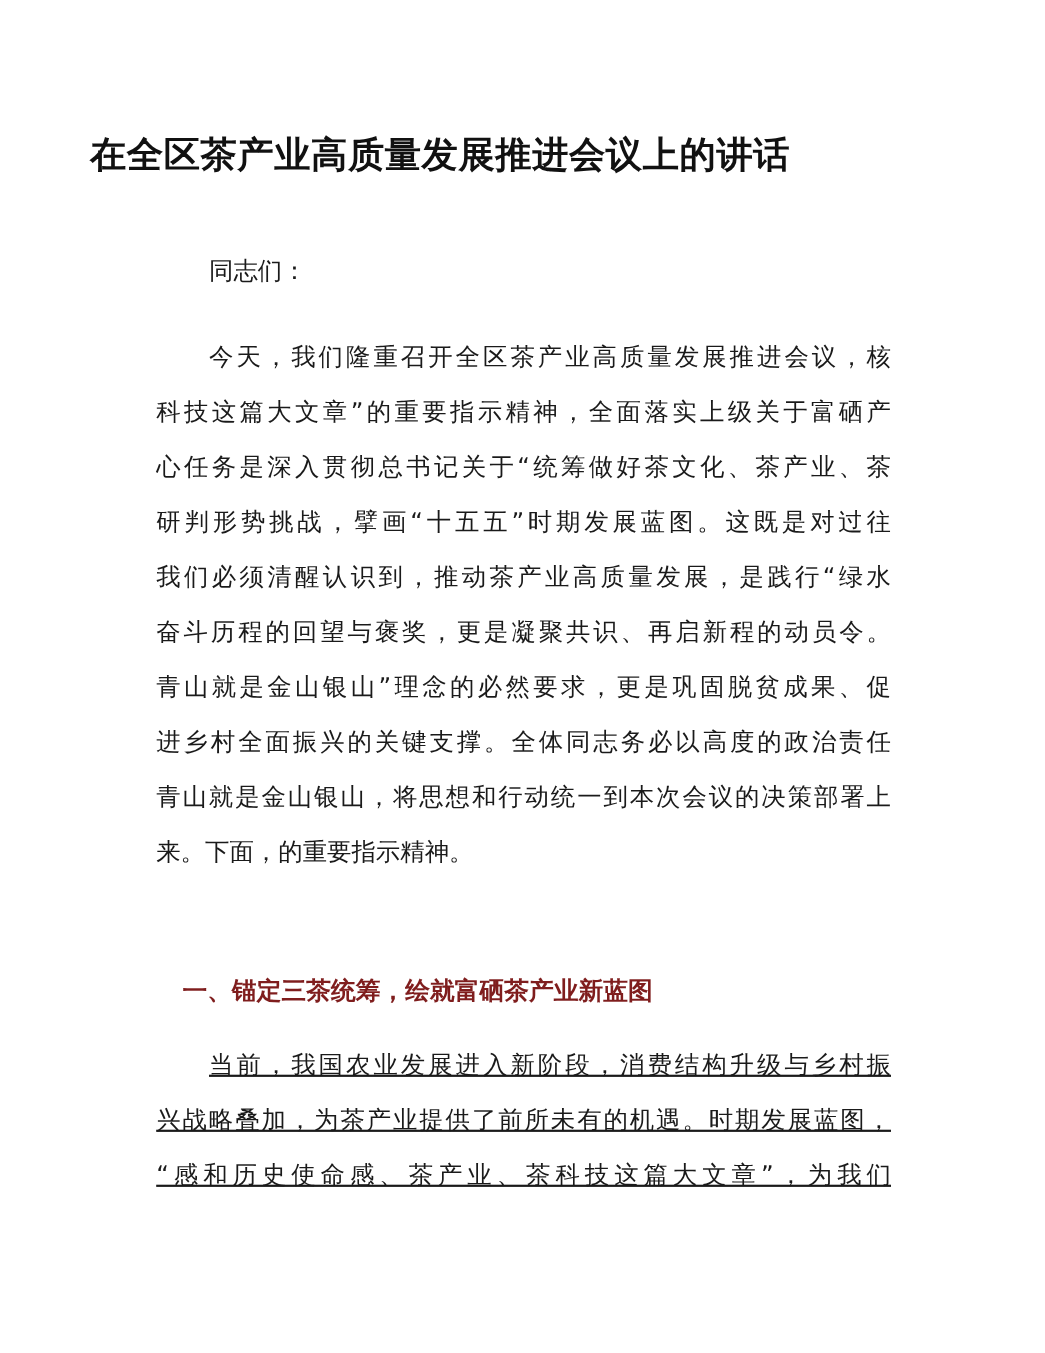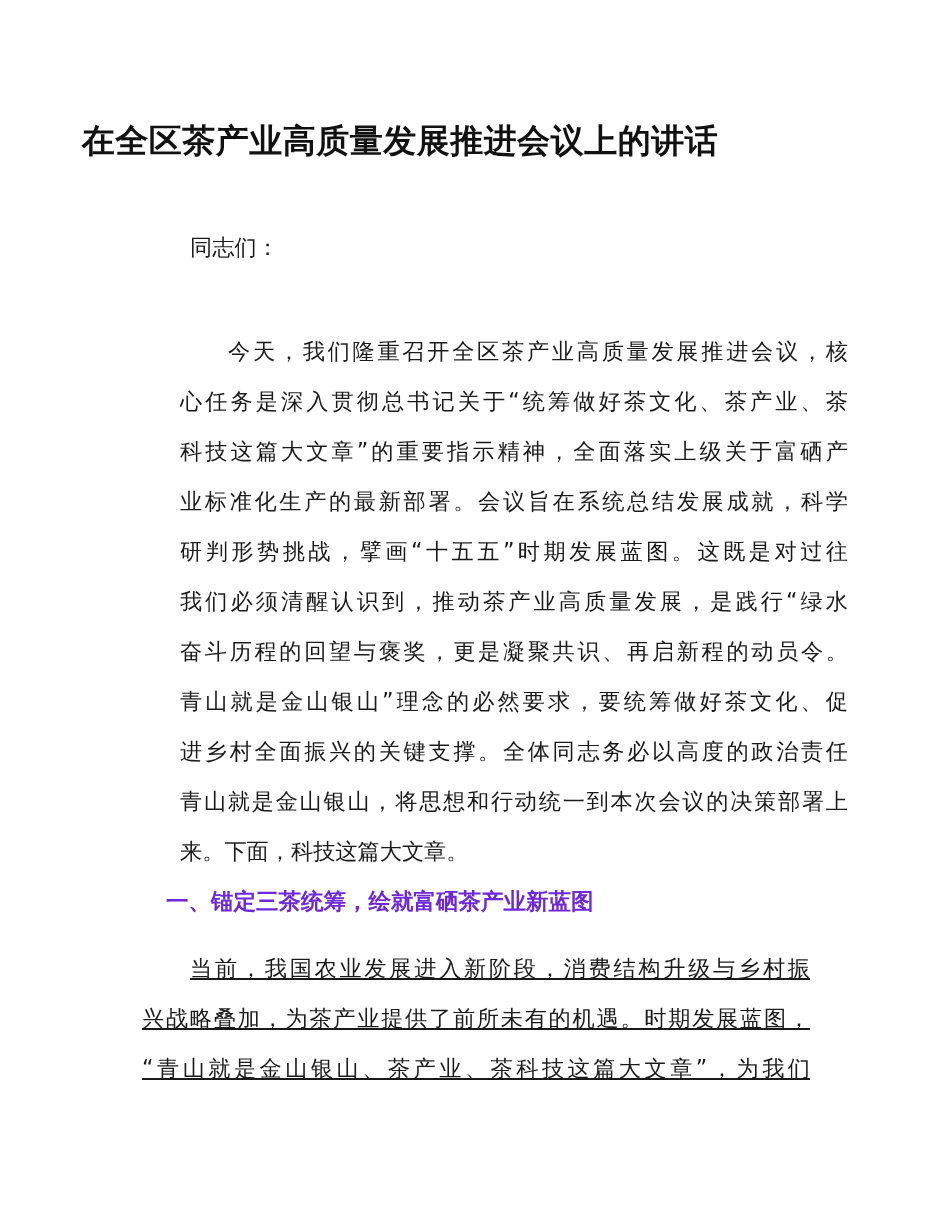--- a/index.html
+++ b/index.html
@@ -70,48 +70,47 @@
       color: #1a1a1a;
       white-space: nowrap;
     }
     .heading {
       position: absolute;
       left: 166px;
       top: 876px;
       font-size: 22.5px;
       font-weight: bold;
       line-height: 50px;
-      color: #6d28d9;
+      color: #7f1d1d;
       white-space: nowrap;
     }
   </style>
 </head>
 <body>
 
 <div class="page">
 
   <div class="title">在全区茶产业高质量发展推进会议上的讲话</div>
 
   <div class="salutation">同志们：</div>
 
-  <div class="body-text" style="top:326px;margin-left:38px;">
+  <div class="body-text" style="top:300px;">
     <span class="line indent">今天，我们隆重召开全区茶产业高质量发展推进会议，核</span>
+    <span class="line">科技这篇大文章”的重要指示精神，全面落实上级关于富硒产</span>
     <span class="line">心任务是深入贯彻总书记关于“统筹做好茶文化、茶产业、茶</span>
-    <span class="line">科技这篇大文章”的重要指示精神，全面落实上级关于富硒产</span>
-    <span class="line">业标准化生产的最新部署。会议旨在系统总结发展成就，科学</span>
     <span class="line">研判形势挑战，擘画“十五五”时期发展蓝图。这既是对过往</span>
     <span class="line">我们必须清醒认识到，推动茶产业高质量发展，是践行“绿水</span>
     <span class="line">奋斗历程的回望与褒奖，更是凝聚共识、再启新程的动员令。</span>
-    <span class="line">青山就是金山银山”理念的必然要求，要统筹做好茶文化、促</span>
+    <span class="line">青山就是金山银山”理念的必然要求，更是巩固脱贫成果、促</span>
     <span class="line">进乡村全面振兴的关键支撑。全体同志务必以高度的政治责任</span>
     <span class="line">青山就是金山银山，将思想和行动统一到本次会议的决策部署上</span>
-    <span class="line last">来。下面，科技这篇大文章。</span>
+    <span class="line last">来。下面，的重要指示精神。</span>
   </div>
 
   <div class="heading">一、锚定三茶统筹，绘就富硒茶产业新蓝图</div>
 
   <div class="body-text" style="top:943px;text-decoration:underline;">
     <span class="line indent">当前，我国农业发展进入新阶段，消费结构升级与乡村振</span>
     <span class="line">兴战略叠加，为茶产业提供了前所未有的机遇。时期发展蓝图，</span>
-    <span class="line">“青山就是金山银山、茶产业、茶科技这篇大文章”，为我们</span>
+    <span class="line">“感和历史使命感、茶产业、茶科技这篇大文章”，为我们</span>
   </div>
 
 </div>
 
 </body></html>

